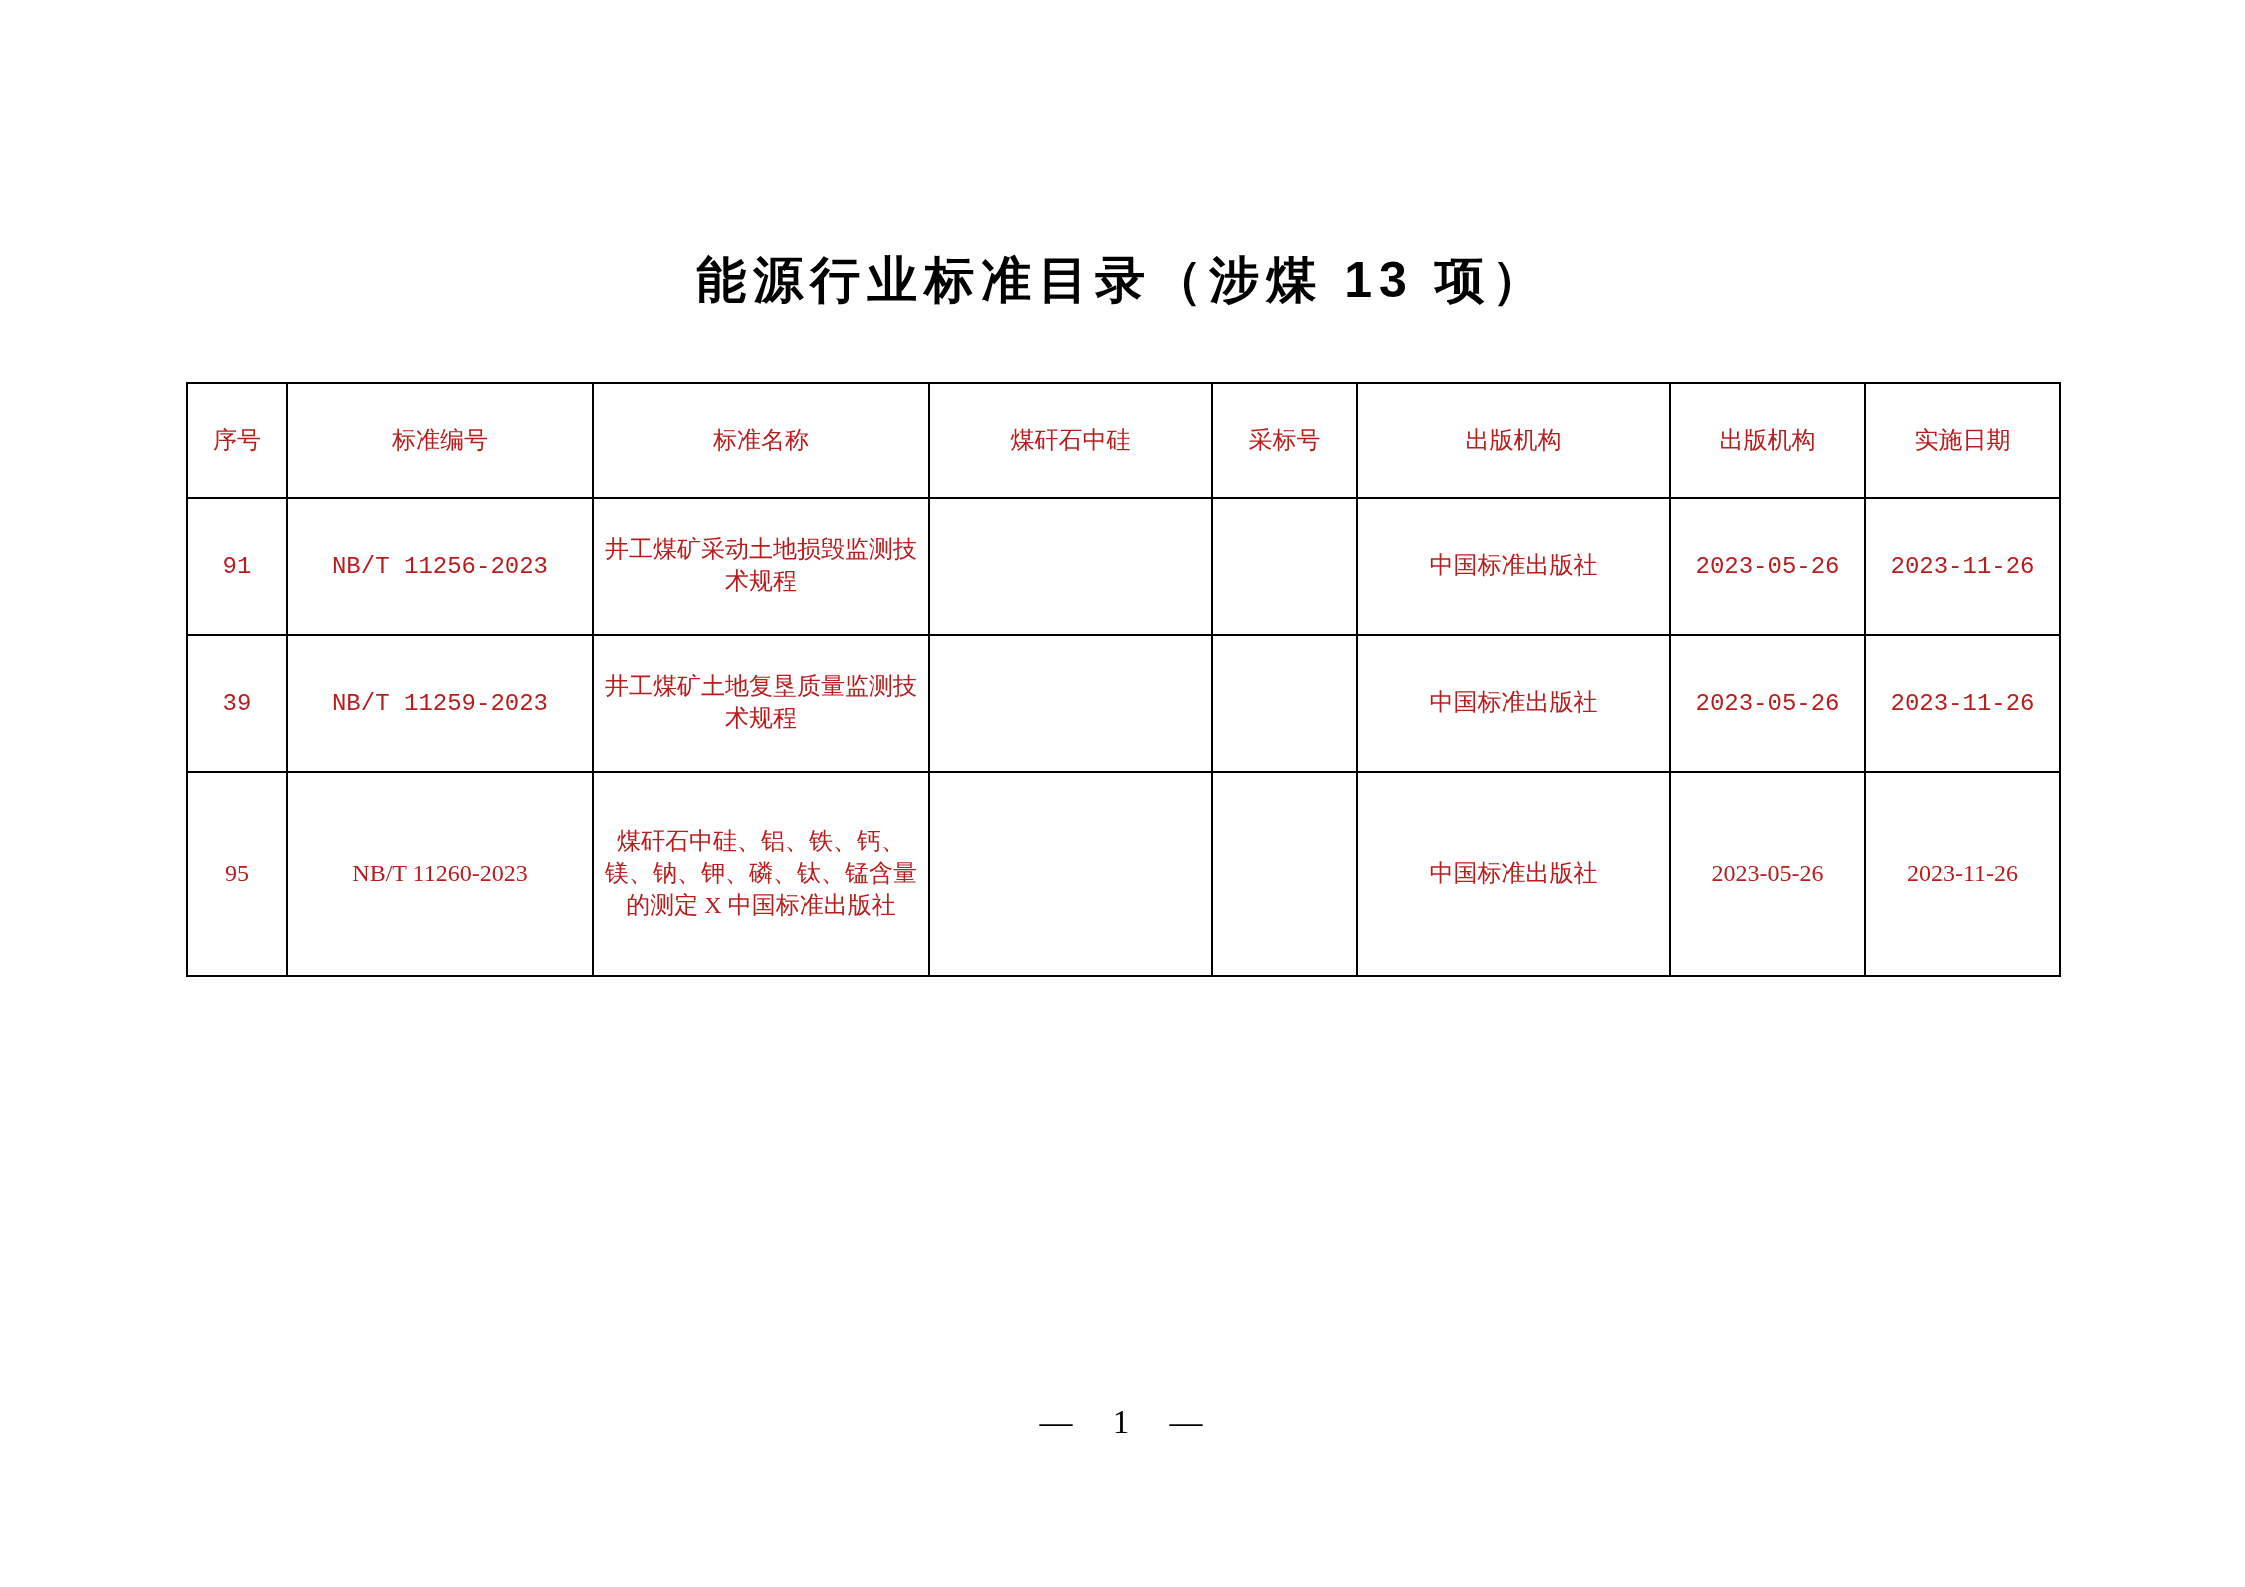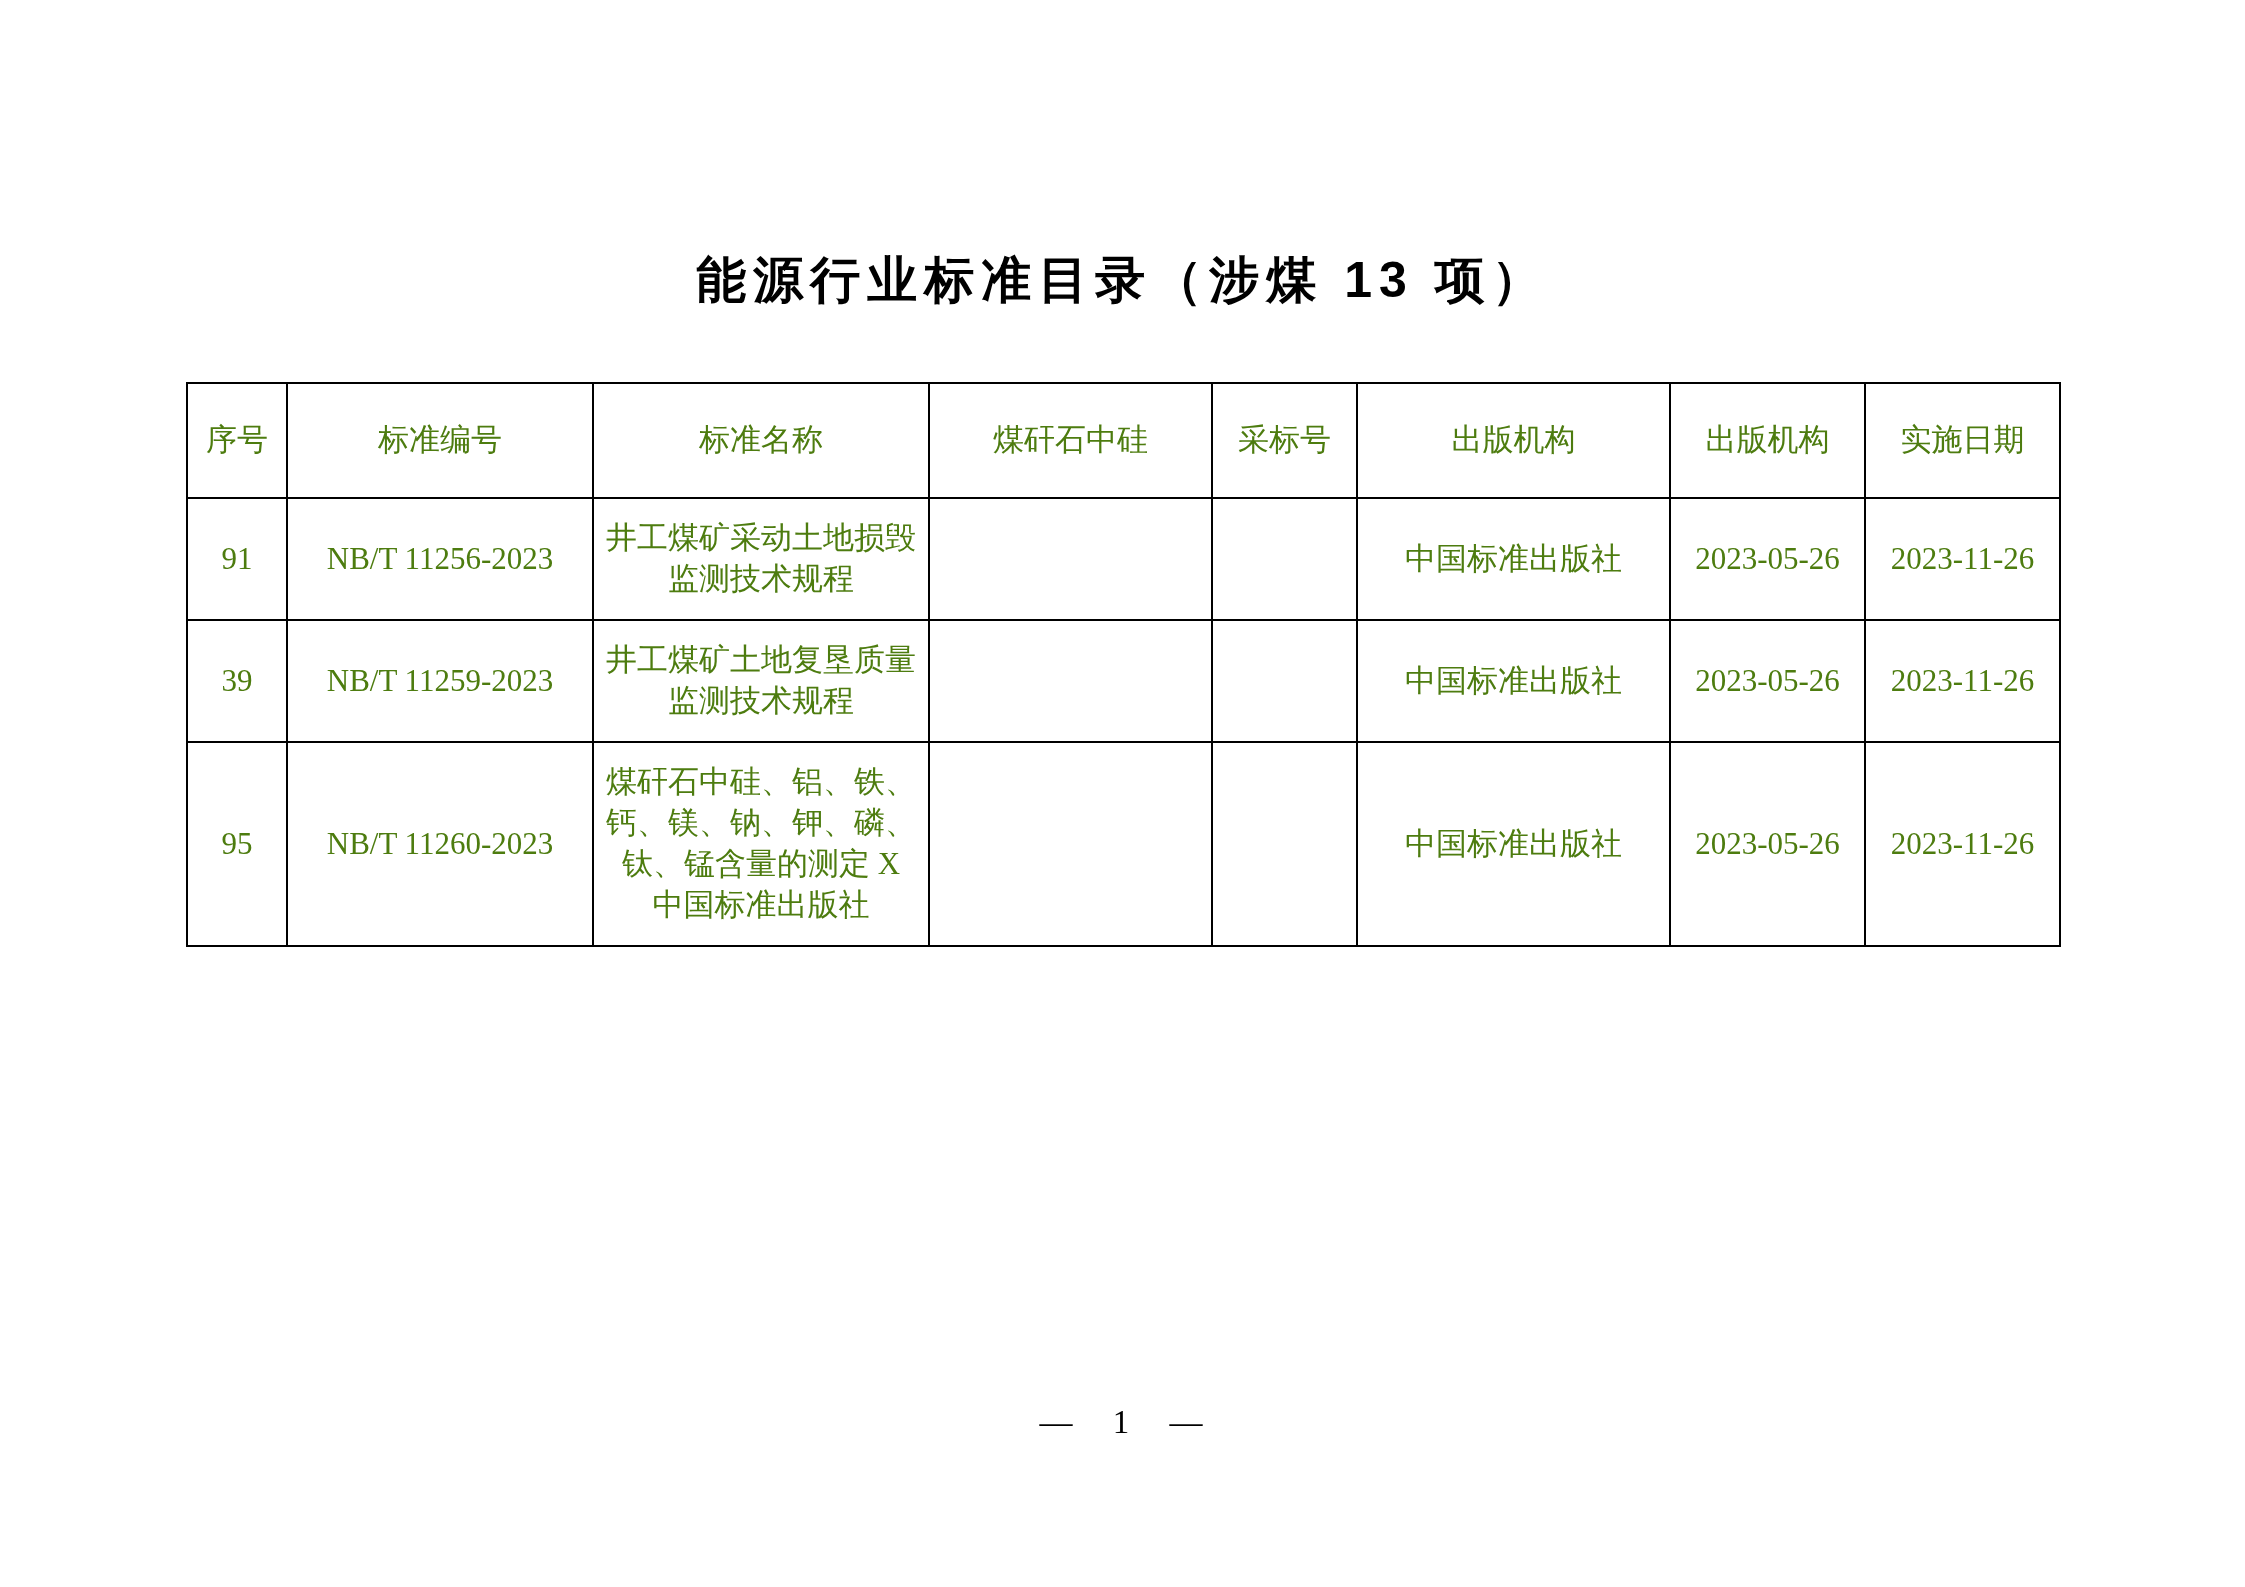--- a/index.html
+++ b/index.html
@@ -29,36 +29,36 @@
     color: #000000;
     white-space: nowrap;
   }
   table.standards-table {
     position: absolute;
     left: 186px;
     top: 382px;
     width: 1873px;
     border-collapse: collapse;
     table-layout: fixed;
-    font-size: 31px;
-    color: #4d7c0f;
+    font-size: 24px;
+    color: #b91c1c;
   }
   .standards-table th,
   .standards-table td {
     border: 2px solid #000000;
     text-align: center;
     vertical-align: middle;
     padding: 2px 10px;
     line-height: 1.32;
     font-weight: normal;
     overflow: hidden;
     word-break: break-word;
   }
   .standards-table thead tr { height: 115px; }
-  .standards-table tr.rh    { height: 122px; }
+  .standards-table tr.rh    { height: 137px; font-family: Liberation Mono, monospace; }
   .standards-table tr.rt    { height: 204px; }
   .standards-table td.nowrap { white-space: nowrap; }
   .page-footer {
     position: absolute;
     top: 1404px;
     left: 0;
     width: 100%;
     text-align: center;
     font-size: 33px;
     letter-spacing: 3px;

